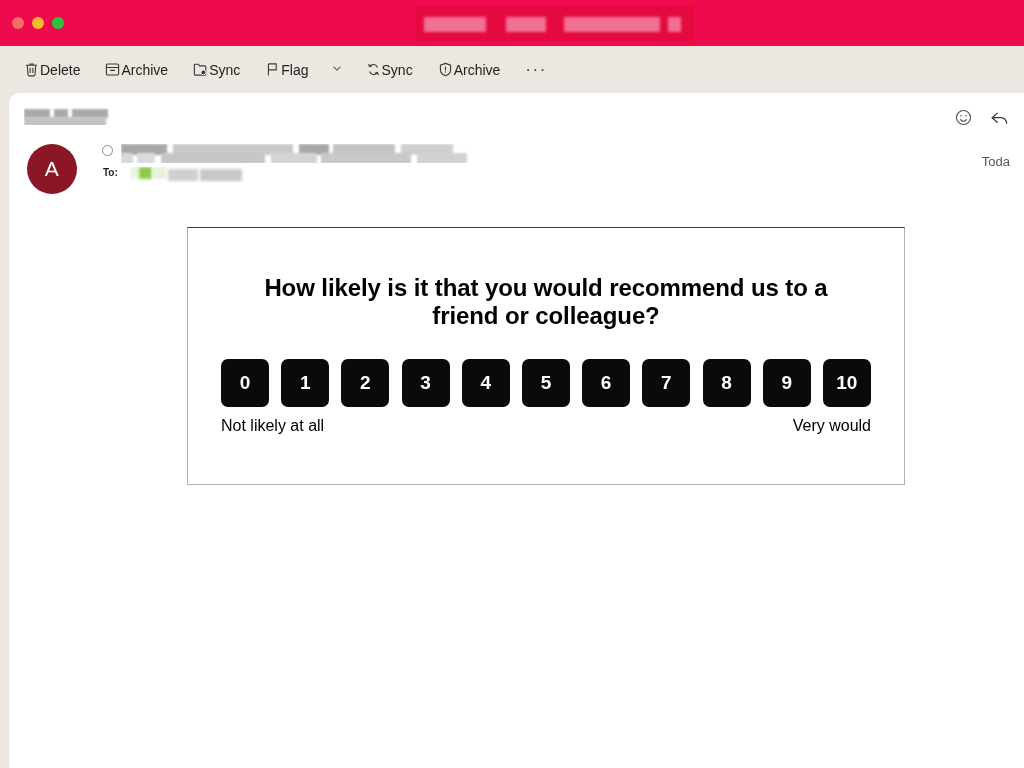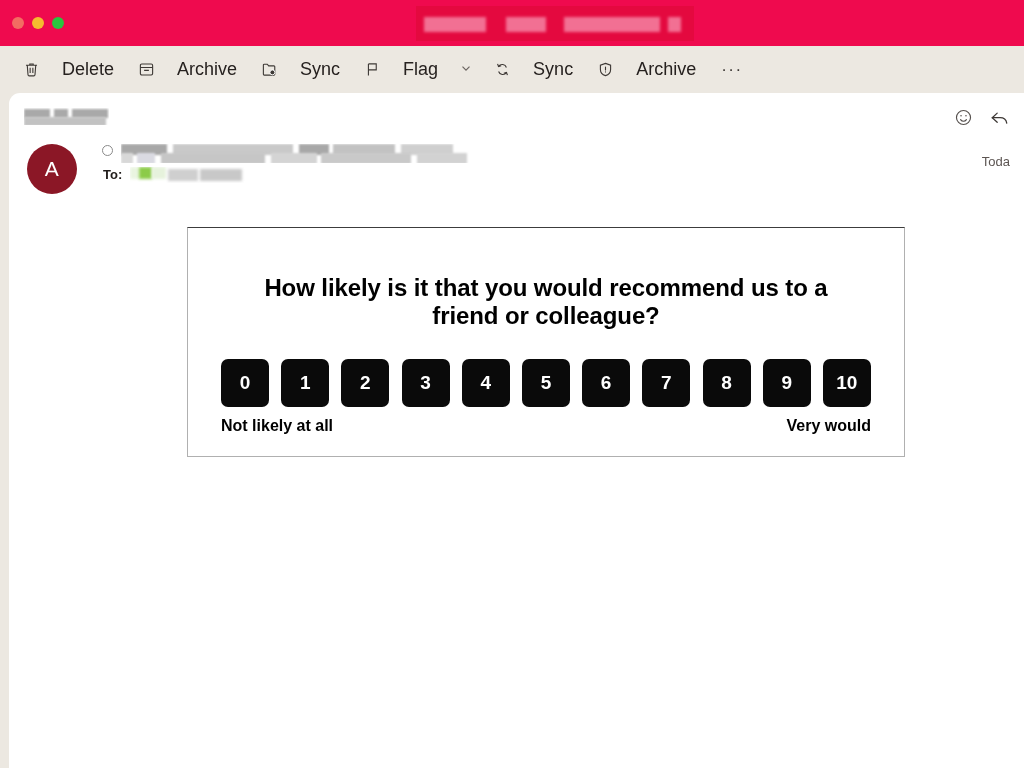--- a/index.html
+++ b/index.html
@@ -71,26 +71,26 @@
     background: #ece8e1;
     display: flex;
     align-items: center;
     padding-left: 12px;
     box-sizing: border-box;
     gap: 2px;
   }
   .tb-btn {
     display: flex;
     align-items: center;
-    gap: 22px;
+    gap: 0;
     padding: 6px 11px;
     border-radius: 5px;
     cursor: default;
     color: #26211f;
-    font-size: 18px;
+    font-size: 14px;
     white-space: nowrap;
   }
   .tb-btn svg { display: block; }
   .tb-caret {
     padding: 6px 8px;
     border-radius: 5px;
     display: flex;
     align-items: center;
   }
   .tb-more {
@@ -176,21 +176,21 @@
     position: absolute;
     height: 11px;
     background: #bdbdbd;
     filter: blur(1.3px);
   }
 
   .to-label {
     position: absolute;
     left: 94px;
     top: 74px;
-    font-size: 13px;
+    font-size: 10px;
     font-weight: bold;
     color: #201c1a;
   }
   .to-redact {
     position: absolute;
     left: 121px;
     top: 74px;
     width: 115px;
     height: 16px;
     overflow: hidden;
@@ -218,21 +218,21 @@
     color: #5c5552;
     white-space: nowrap;
   }
 
   
   .survey-card {
     position: absolute;
     left: 178px;
     top: 134px;
     width: 718px;
-    height: 230px;
+    height: 258px;
     background: #ffffff;
     border: 1px solid #b0b0b0;
     border-top: 1px solid #3c3c3c;
     box-sizing: border-box;
   }
   .survey-title {
     margin: 0;
     padding: 46px 70px 0 70px;
     text-align: center;
     font-size: 24px;
@@ -263,21 +263,21 @@
     cursor: pointer;
     border: none;
     font-family: "Liberation Sans", sans-serif;
     padding: 0;
   }
   .scale-labels {
     display: flex;
     justify-content: space-between;
     margin-top: 10px;
     font-size: 16px;
-    font-weight: bold;
+    font-weight: normal;
     color: #000000;
   }
 </style>
 </head>
 <body>
 
 <div class="app-window">
 
   <div class="titlebar">
     <div class="traffic-lights">

